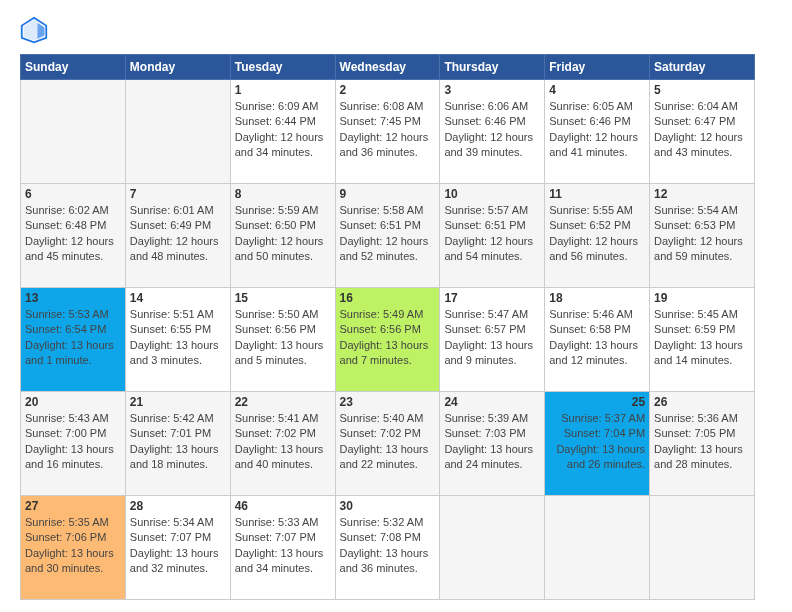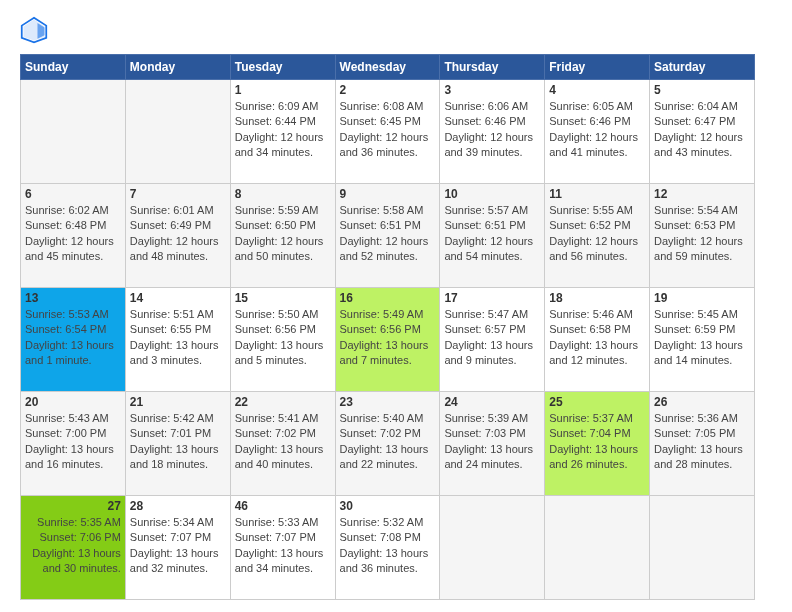--- a/index.html
+++ b/index.html
@@ -142,21 +142,21 @@
             <div class="day-info">
               <div>Sunrise: 6:09 AM</div>
               <div>Sunset: 6:44 PM</div>
               <div>Daylight: 12 hours and 34 minutes.</div>
             </div>
           </td>
           <td style="background: rgb(255, 255, 255);">
             <span class="day-num">2</span>
             <div class="day-info">
               <div>Sunrise: 6:08 AM</div>
-              <div>Sunset: 6:45 PM</div>
+              <div>Sunset: 7:45 PM</div>
               <div>Daylight: 12 hours and 36 minutes.</div>
             </div>
           </td>
           <td style="background: rgb(255, 255, 255);">
             <span class="day-num">3</span>
             <div class="day-info">
               <div>Sunrise: 6:06 AM</div>
               <div>Sunset: 6:46 PM</div>
               <div>Daylight: 12 hours and 39 minutes.</div>
             </div>
@@ -328,39 +328,39 @@
             </div>
           </td>
           <td style="background: rgb(245, 245, 245);">
             <span class="day-num">24</span>
             <div class="day-info">
               <div>Sunrise: 5:39 AM</div>
               <div>Sunset: 7:03 PM</div>
               <div>Daylight: 13 hours and 24 minutes.</div>
             </div>
           </td>
-          <td style="background: #bef264;">
+          <td style="background: #0ea5e9; text-align: right;">
             <span class="day-num">25</span>
             <div class="day-info">
               <div>Sunrise: 5:37 AM</div>
               <div>Sunset: 7:04 PM</div>
               <div>Daylight: 13 hours and 26 minutes.</div>
             </div>
           </td>
           <td style="background: rgb(245, 245, 245);">
             <span class="day-num">26</span>
             <div class="day-info">
               <div>Sunrise: 5:36 AM</div>
               <div>Sunset: 7:05 PM</div>
               <div>Daylight: 13 hours and 28 minutes.</div>
             </div>
           </td>
         </tr>
         <tr>
-          <td style="background: #84cc16; text-align: right;">
+          <td style="background: #fdba74;">
             <span class="day-num">27</span>
             <div class="day-info">
               <div>Sunrise: 5:35 AM</div>
               <div>Sunset: 7:06 PM</div>
               <div>Daylight: 13 hours and 30 minutes.</div>
             </div>
           </td>
           <td style="background: rgb(255, 255, 255); margin-top: 44px;">
             <span class="day-num">28</span>
             <div class="day-info">

